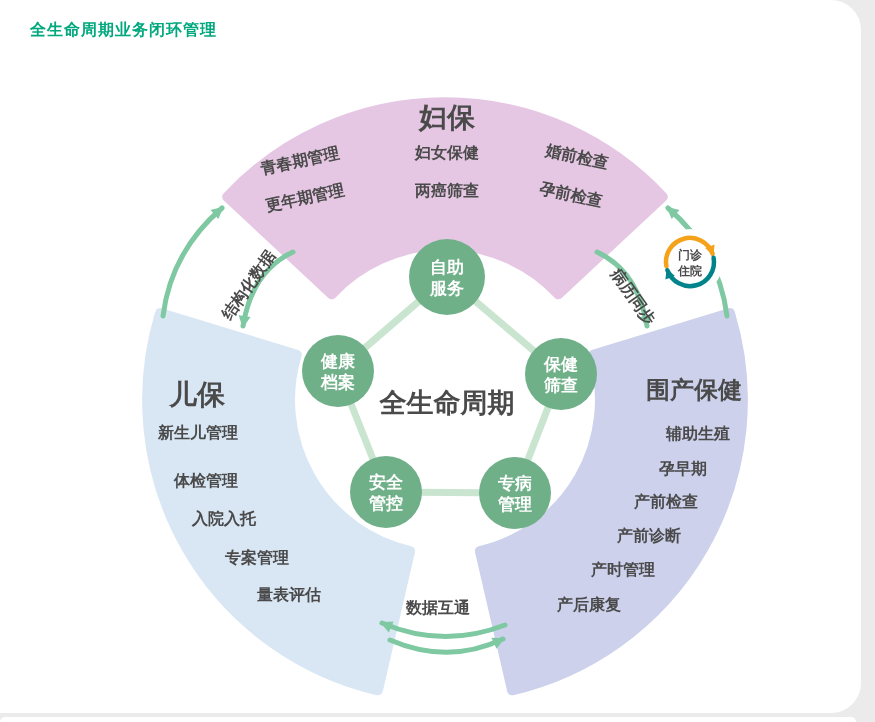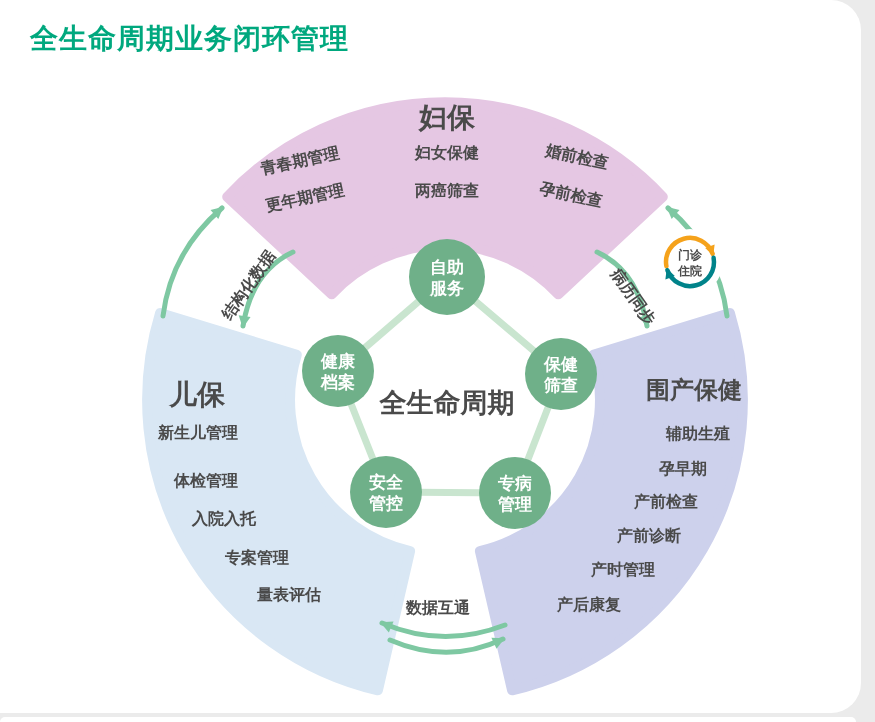--- a/index.html
+++ b/index.html
@@ -11,21 +11,21 @@
   .slide {
     position:absolute; left:0; top:0; width:861px; height:713px;
     background:#ffffff; border-radius:0 30px 30px 0;
   }
   .next-slide {
     position:absolute; left:0; bottom:0; width:856px; height:5px;
     background:#ffffff; border-radius:10px 10px 0 0;
   }
   .page-title {
     position:absolute; left:30px; top:20px;
-    font-size:28px; font-weight:bold; color:#00a87e; letter-spacing:1px;
+    font-size:16px; font-weight:bold; color:#00a87e; letter-spacing:1px;
   }
   svg.diagram { position:absolute; left:0; top:0; }
 
   .arc { stroke-width:10; stroke-linejoin:round; }
   .seg-title   { font-size:28px; font-weight:bold; fill:#4a4a4a; text-anchor:middle; }
   .seg-title-sm{ font-size:24px; font-weight:bold; fill:#4a4a4a; text-anchor:middle; }
   .seg-item    { font-size:16px; font-weight:600; fill:#4a4a4a; text-anchor:middle; }
   .center-label{ font-size:27px; font-weight:bold; fill:#4a4a4a; text-anchor:middle; }
   .node-label  { font-size:17px; font-weight:bold; fill:#ffffff; text-anchor:middle; }
   .connector-label { font-size:16px; font-weight:bold; fill:#4a4a4a; text-anchor:middle; }

